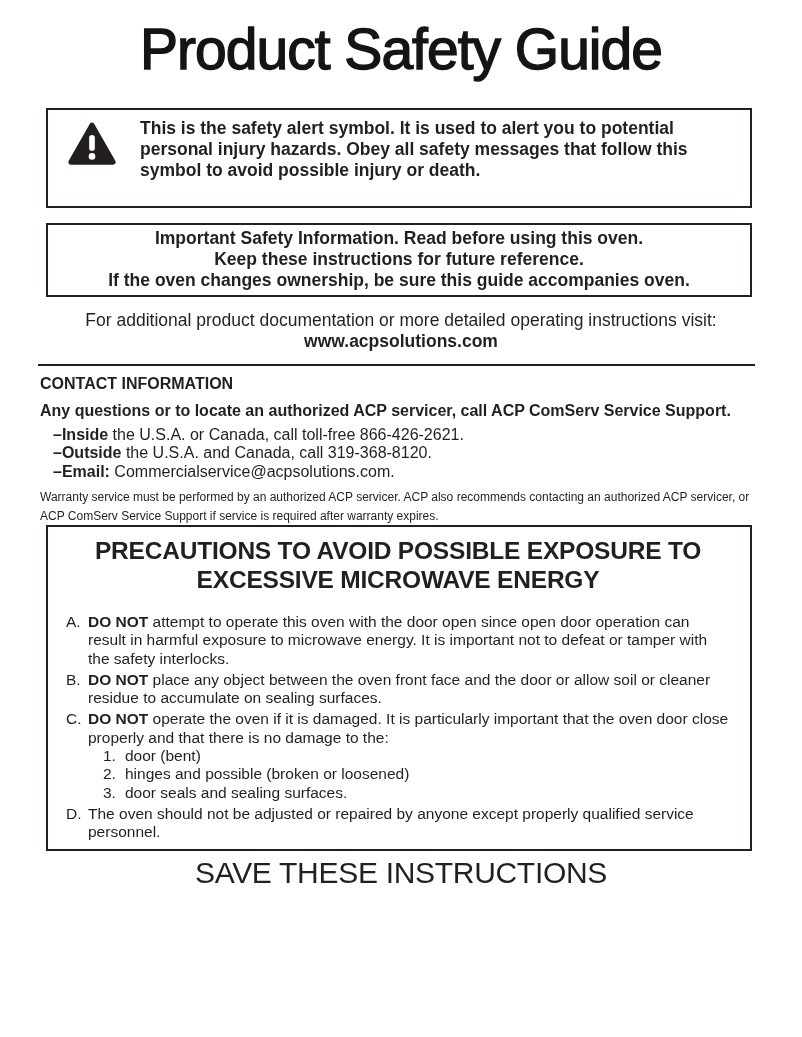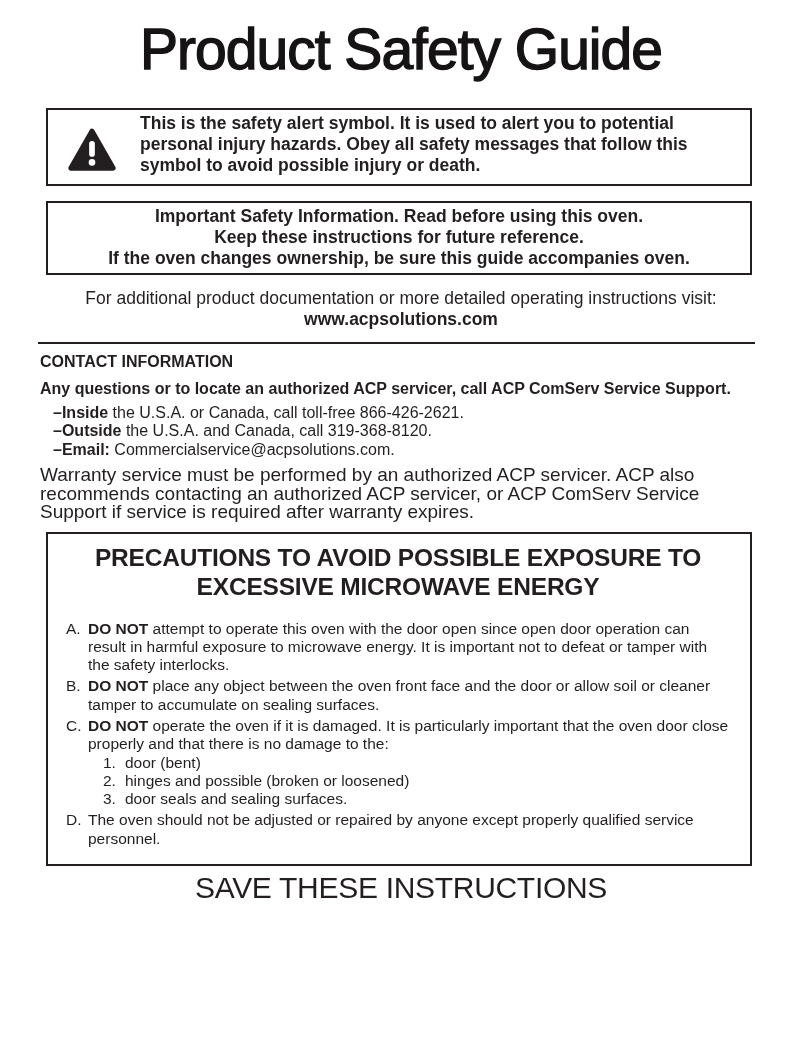--- a/index.html
+++ b/index.html
@@ -36,24 +36,24 @@
 
   .framed {
     border: 2.5px solid #231f20;
     margin-left: 6px;
     margin-right: 10px;
   }
 
   .alert-box {
     margin-top: 26px;
     display: flex;
-    align-items: flex-end;
+    align-items: flex-start;
     gap: 24px;
     padding: 8px 16px 8px 20px;
-    height: 78px;
+    height: 100px;
   }
   .alert-icon { flex: none; width: 48px; height: 52px; }
   .alert-text {
     font-size: 17.5px;
     font-weight: bold;
     line-height: 21px;
   }
 
   .important-box {
     margin-top: 15px;
@@ -91,27 +91,26 @@
     line-height: 18.5px;
     font-weight: bold;
   }
   .contact-list {
     margin: 5px 0 0 13px;
     font-size: 16px;
     line-height: 18.5px;
   }
   .warranty {
     margin-top: 7px;
-    font-size: 19px;
+    font-size: 12px;
     line-height: 18.5px;
   }
 
   .precautions-box {
-    margin-top: 10px;
-    padding: 9px 20px 16px 18px;
+    padding: 9px 20px 7px 18px;
   }
   .prec-title {
     text-align: center;
     font-size: 24.5px;
     font-weight: bold;
     line-height: 29px;
     letter-spacing: -0.2px;
   }
   .prec-list {
     margin-top: 19px;
@@ -186,21 +185,21 @@
 
     <div class="prec-list">
 
       <div class="prec-item">
         <div class="prec-letter">A.</div>
         <div class="prec-body"><b>DO NOT</b><span> attempt to operate this oven with the door open since open door operation can result in harmful exposure to microwave energy. It is important not to defeat or tamper with the safety interlocks.</span></div>
       </div>
 
       <div class="prec-item">
         <div class="prec-letter">B.</div>
-        <div class="prec-body"><b>DO NOT</b><span> place any object between the oven front face and the door or allow soil or cleaner tamper to accumulate on sealing surfaces.</span></div>
+        <div class="prec-body"><b>DO NOT</b><span> place any object between the oven front face and the door or allow soil or cleaner residue to accumulate on sealing surfaces.</span></div>
       </div>
 
       <div class="prec-item">
         <div class="prec-letter">C.</div>
         <div class="prec-body"><b>DO NOT</b><span> operate the oven if it is damaged. It is particularly important that the oven door close properly and that there is no damage to the:</span>
           <div class="sub-list">
             <div class="sub-item">
               <div class="sub-num">1.</div>
               <div>door (bent)</div>
             </div>

